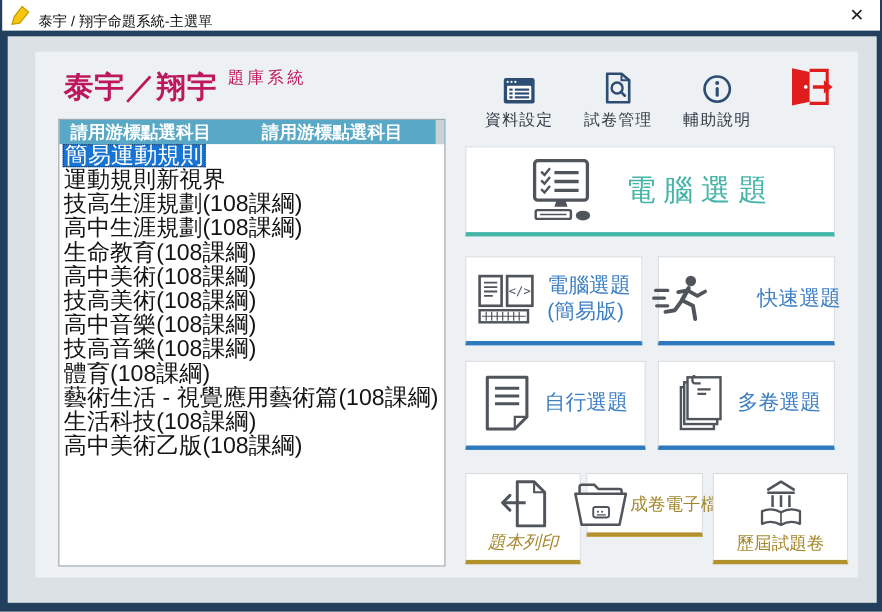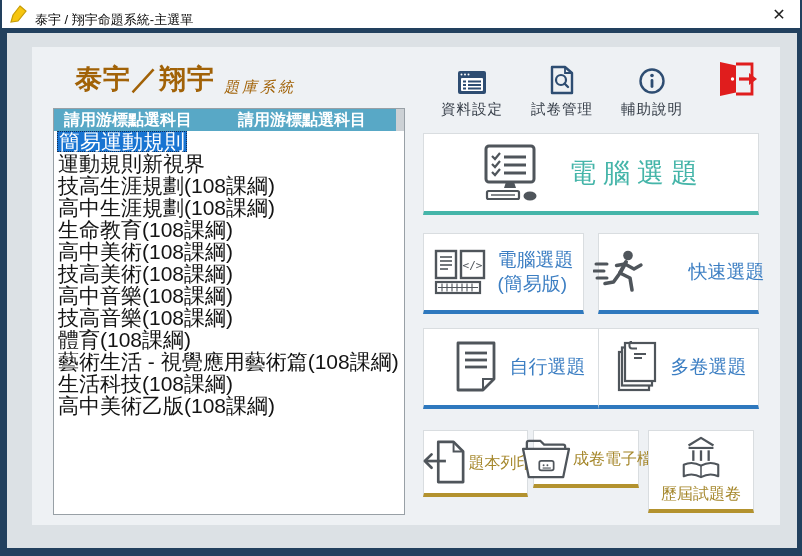--- a/index.html
+++ b/index.html
@@ -12,23 +12,23 @@
   .titlebar .appicon { margin-left:7px; width:18px; height:18px; display:flex; }
   .titlebar .title { margin-left:8px; font-size:13px; color:#0a0a0a;margin-top:12px; }
   .titlebar .close { margin-left:auto; width:42px; height:28px; display:flex;
                      align-items:center; justify-content:center; font-size:16px;
                      color:#222; cursor:default; }
   .client { position:absolute; left:0; right:0; top:28px; bottom:0; background:#22405e; }
   .graybg { position:absolute; left:5px; top:5px; right:3px; bottom:2px; background:#dce1e5; }
   .panel  { position:absolute; left:25px; top:14px; width:748px; height:478px; background:#eef1f4; }
 
   
-  .brand { position:absolute; left:26px; top:14px; display:flex; align-items:flex-end; color:#a16207;margin-left:17px; }
+  .brand { position:absolute; left:26px; top:14px; display:flex; align-items:flex-start; color:#be185d; }
   .brand .name { font-size:27px; font-weight:bold; letter-spacing:1px; }
-  .brand .sub  { font-size:15px; margin-left:9px; letter-spacing:3px;font-style:italic; }
+  .brand .sub  { font-size:15px; margin-left:9px; letter-spacing:3px; }
 
   
   .listview { position:absolute; left:21px; top:61px; width:352px; height:407px;
               background:#fff; border:1px solid #98a0a6; }
   .list-header { height:22px; background:#58a8c6; color:#fff; font-size:16px;
                  font-weight:bold; display:flex; align-items:center;
                  white-space:nowrap; overflow:hidden; position:relative; }
   .list-header .c1 { margin-left:10px; }
   .list-header .c2 { margin-left:46px; }
   .list-header .tail { position:absolute; right:0; top:0; width:8px; height:22px; background:#ccd1d5; }
@@ -45,26 +45,26 @@
   .tool.t1 { left:402px; } .tool.t2 { left:492px; } .tool.t3 { left:582px; }
   .tool.exit { left:670px; top:18px; width:70px; }
 
   
   .card { position:absolute; background:#fff; border:1px solid #d9dde0;
           display:flex; align-items:center; justify-content:center; cursor:default; }
   .card.main { left:391px; top:86px;  width:336px; height:82px; border-bottom:4px solid #45b5a9; }
   .card.main .clabel { font-size:27px; color:#45b5a9; letter-spacing:7px; margin-left:26px; }
   .card.b1 { left:391px; top:186px; width:161px; height:81px; border-bottom:4px solid #2e78be; }
   .card.b2 { left:566px; top:186px; width:161px; height:81px; border-bottom:4px solid #2e78be;gap:32px; }
-  .card.b3 { left:391px; top:281px; width:193px; height:81px; border-bottom:4px solid #2e78be; }
+  .card.b3 { left:391px; top:281px; width:164px; height:81px; border-bottom:4px solid #2e78be; }
   .card.b4 { left:566px; top:281px; width:161px; height:81px; border-bottom:4px solid #2e78be; }
   .card .blabel { font-size:19px; color:#3d7fc3; margin-left:12px; line-height:1.25; white-space:nowrap; }
-  .card.g1 { left:391px; top:383px; width:105px; height:67px; border-bottom:4px solid #b3922e; flex-direction:row; }
+  .card.g1 { left:391px; top:383px; width:105px; height:83px; border-bottom:4px solid #b3922e; flex-direction:column;font-style:italic; }
   .card.g2 { left:501px; top:383px; width:106px; height:58px; border-bottom:4px solid #b3922e; flex-direction:row; }
-  .card.g3 { left:616px; top:383px; width:106px; height:83px; border-bottom:4px solid #b3922e; flex-direction:column; }
+  .card.g3 { left:616px; top:383px; width:123px; height:83px; border-bottom:4px solid #b3922e; flex-direction:column; }
   .card .glabel { font-size:16px; color:#a5872b; margin-top:3px; white-space:nowrap; }
   .icon { display:flex; }
 </style>
 </head>
 <body>
 
 <div class="window">
 
   <div class="titlebar">
     <span class="appicon icon">

